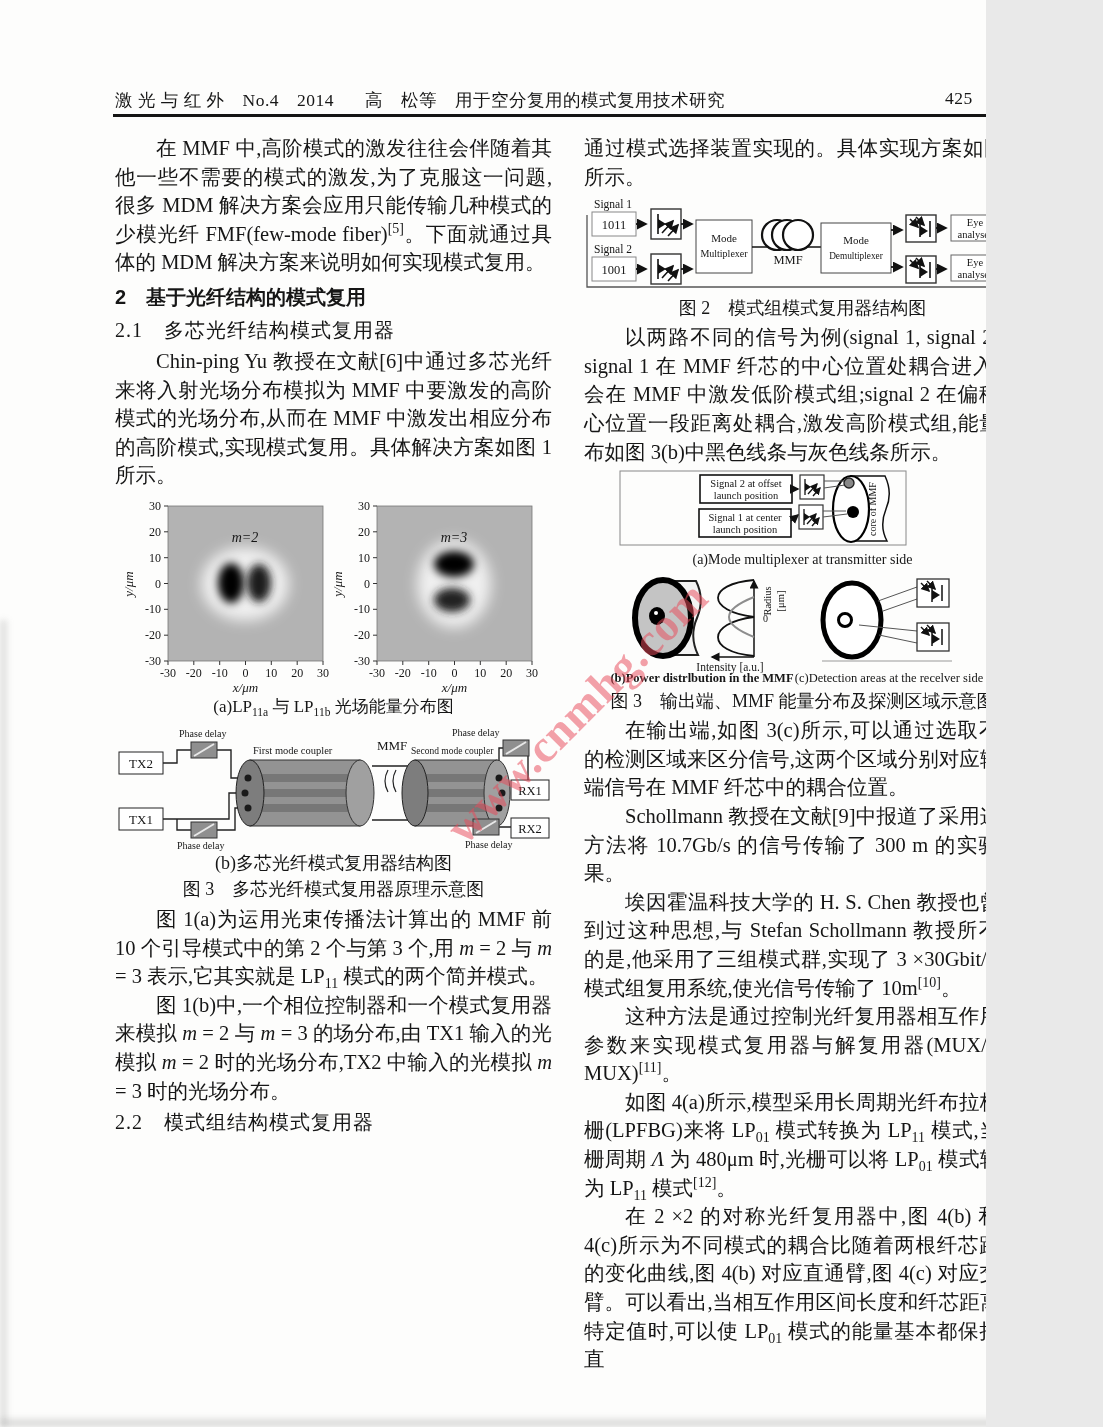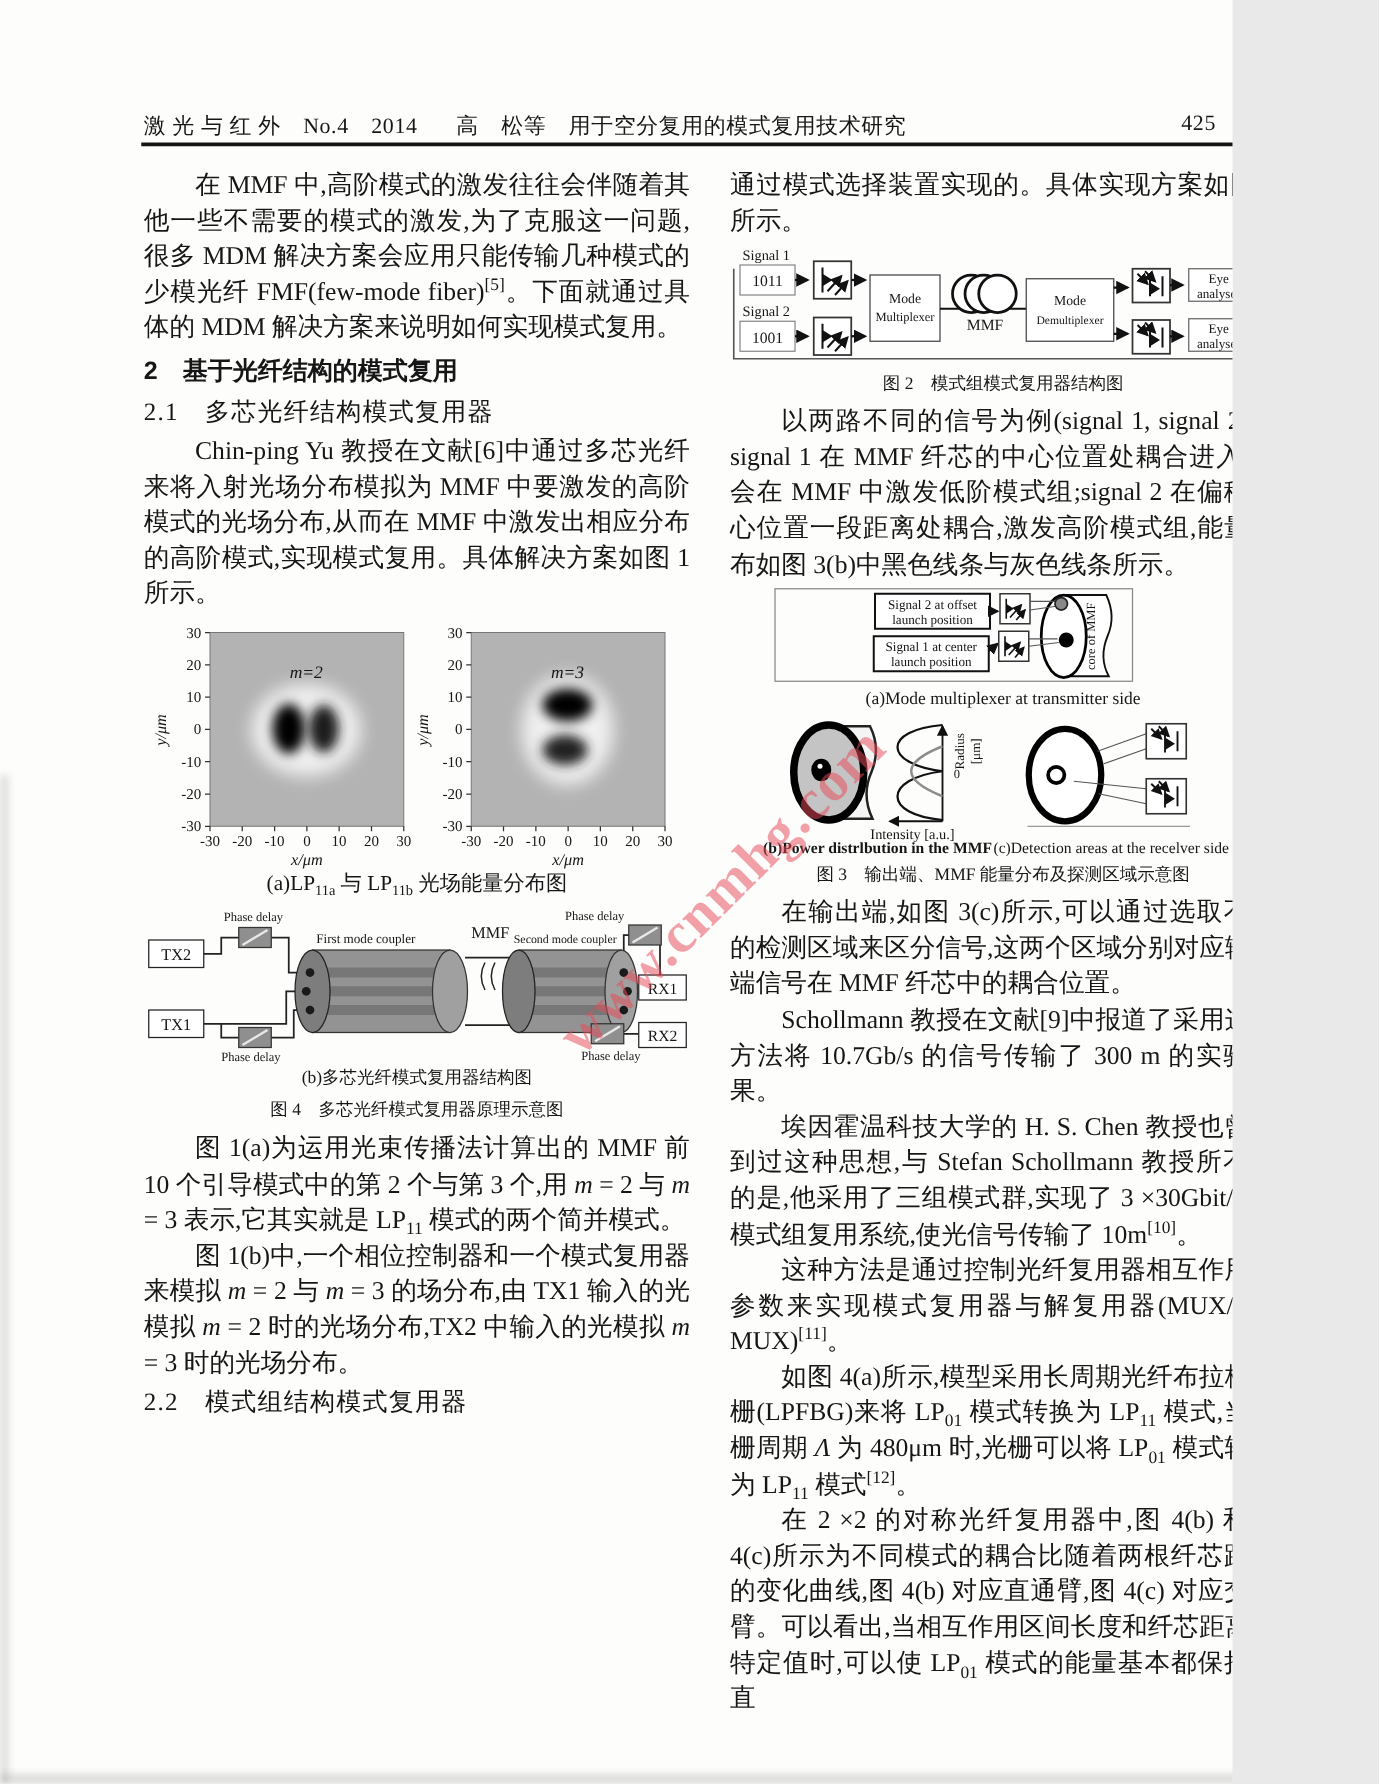--- a/index.html
+++ b/index.html
@@ -8,21 +8,21 @@
   .header-row{position:absolute;left:115px;top:88px;width:890px;display:flex;font-size:17.5px;letter-spacing:.5px}
   .hl{width:250px}.hc{flex:1;text-align:left}.hr{width:60px;}
   .rule{position:absolute;left:113px;top:114px;width:893px;height:3px;background:#141414}
   .cols{position:absolute;left:115px;top:134px;width:890px;display:flex;gap:32px}
   .col{width:437px;font-size:20.5px;line-height:28.6px;text-align:justify}
   p.para{margin:0;text-indent:2em}
   p.noind{margin:0;text-indent:0}
   h2.sec{font-family:"Liberation Sans","DejaVu Sans",sans-serif;font-size:20px;font-weight:700;margin:6px 0 5px;line-height:28px}
   h3.subsec{font-size:20px;font-weight:400;margin:3px 0 3px;line-height:28px;letter-spacing:1px}
   .figcap{text-align:center;font-size:17px;margin:1px 0 2px;text-indent:0;line-height:23px}
-  .figcap.cn{font-size:14px;line-height:24px}
+  .figcap.cn{font-size:18px;line-height:24px}
   sub,sup{font-size:68%;line-height:0}
   svg{display:block;overflow:visible}
   svg text{font-family:"Liberation Serif","DejaVu Serif",serif;fill:#161616}
   .wm{position:absolute;left:577px;top:712px;transform:translate(-50%,-50%) rotate(-45deg);
       font-weight:700;font-size:46px;letter-spacing:1px;color:rgba(232,74,90,.52);
       white-space:nowrap;pointer-events:none;z-index:5}
   .wmfrag{position:absolute;left:812px;top:534px;width:98px;height:100px;overflow:hidden;pointer-events:none;z-index:5}
   .wmfrag span{position:absolute;left:-28px;top:52px;transform:rotate(-45deg);font-weight:700;font-size:46px;
       letter-spacing:1px;color:rgba(232,74,90,.40);white-space:nowrap}
   .scan-l{position:absolute;left:0;top:620px;width:7px;height:807px;background:rgba(90,90,90,.18);filter:blur(3px)}
@@ -187,21 +187,21 @@
 
         <text x="64" y="15" font-size="10">Phase delay</text>
         <text x="62" y="127" font-size="10">Phase delay</text>
         <text x="337" y="14" font-size="10">Phase delay</text>
         <text x="350" y="126" font-size="10">Phase delay</text>
         <text x="138" y="32" font-size="10.5">First mode coupler</text>
         <text x="262" y="28" font-size="13">MMF</text>
         <text x="296" y="32" font-size="9.5">Second mode coupler</text>
       </svg>
       <p class="figcap cn">(b)多芯光纤模式复用器结构图</p>
-      <p class="figcap cn">图 4　多芯光纤模式复用器原理示意图</p>
+      <p class="figcap cn">图 3　多芯光纤模式复用器原理示意图</p>
 
       <p class="para" style="margin-top:4px">图 1(a)为运用光束传播法计算出的 MMF 前 10 个引导模式中的第 2 个与第 3 个,用 <i>m</i> = 2 与 <i>m</i> = 3 表示,它其实就是 LP<sub>11</sub> 模式的两个简并模式。</p>
       <p class="para">图 1(b)中,一个相位控制器和一个模式复用器来模拟 <i>m</i> = 2 与 <i>m</i> = 3 的场分布,由 TX1 输入的光模拟 <i>m</i> = 2 时的光场分布,TX2 中输入的光模拟 <i>m</i> = 3 时的光场分布。</p>
       <h3 class="subsec">2.2　模式组结构模式复用器</h3>
     </div>
 
     <div class="col">
       <p class="noind">通过模式选择装置实现的。具体实现方案如图 2 所示。</p>
 
       <svg width="437" height="96" viewBox="0 0 437 96" style="margin-top:4px">

